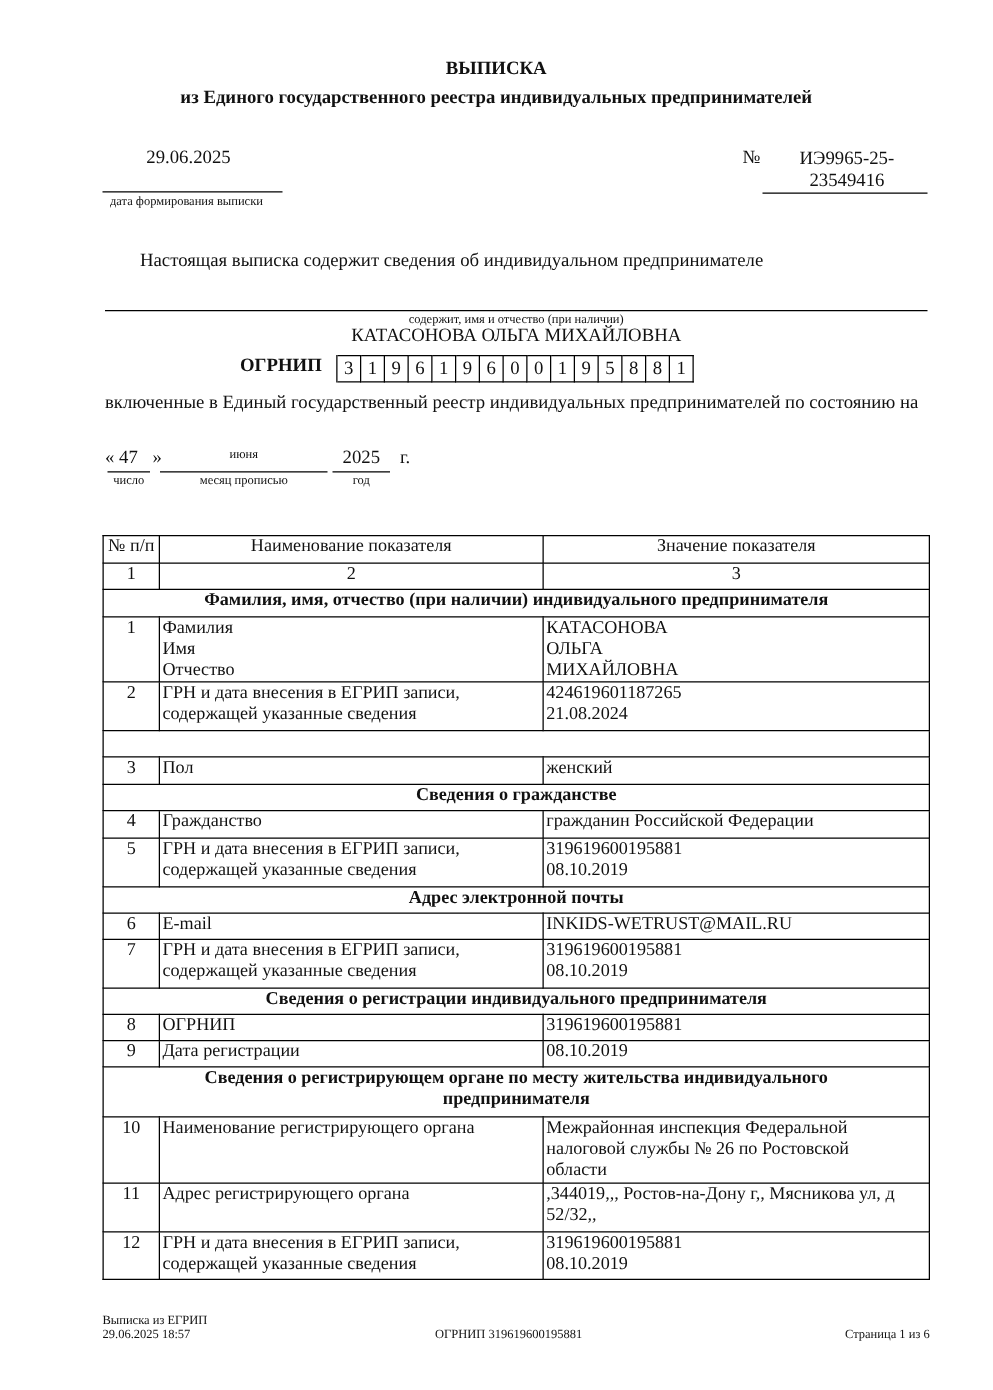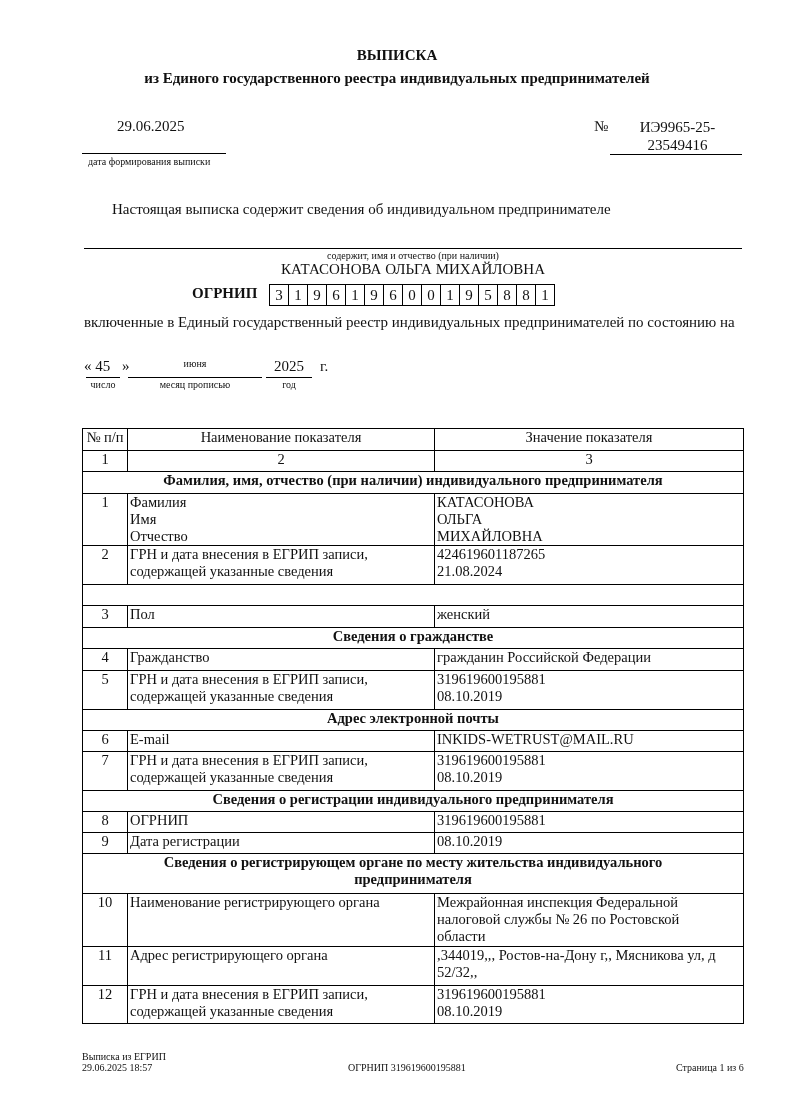--- a/index.html
+++ b/index.html
@@ -78,21 +78,21 @@
   <span>1</span>
   <span>9</span>
   <span>5</span>
   <span>8</span>
   <span>8</span>
   <span>1</span>
 </div>
 
 <div class="abs incl">включенные в Единый государственный реестр индивидуальных предпринимателей по состоянию на</div>
 
-<div class="abs d-q1"><span>«</span> <span>45</span></div>
+<div class="abs d-q1"><span>«</span> <span>47</span></div>
 <div class="abs d-q2">»</div>
 <div class="abs d-mon">июня</div>
 <div class="abs d-year">2025</div>
 <div class="abs d-g">г.</div>
 <div class="abs dl1"></div>
 <div class="abs dl2"></div>
 <div class="abs dl3"></div>
 <div class="abs dc" style="left:86px;width:34px;">число</div>
 <div class="abs dc" style="left:128px;width:134px;">месяц прописью</div>
 <div class="abs dc" style="left:266px;width:46px;">год</div>

